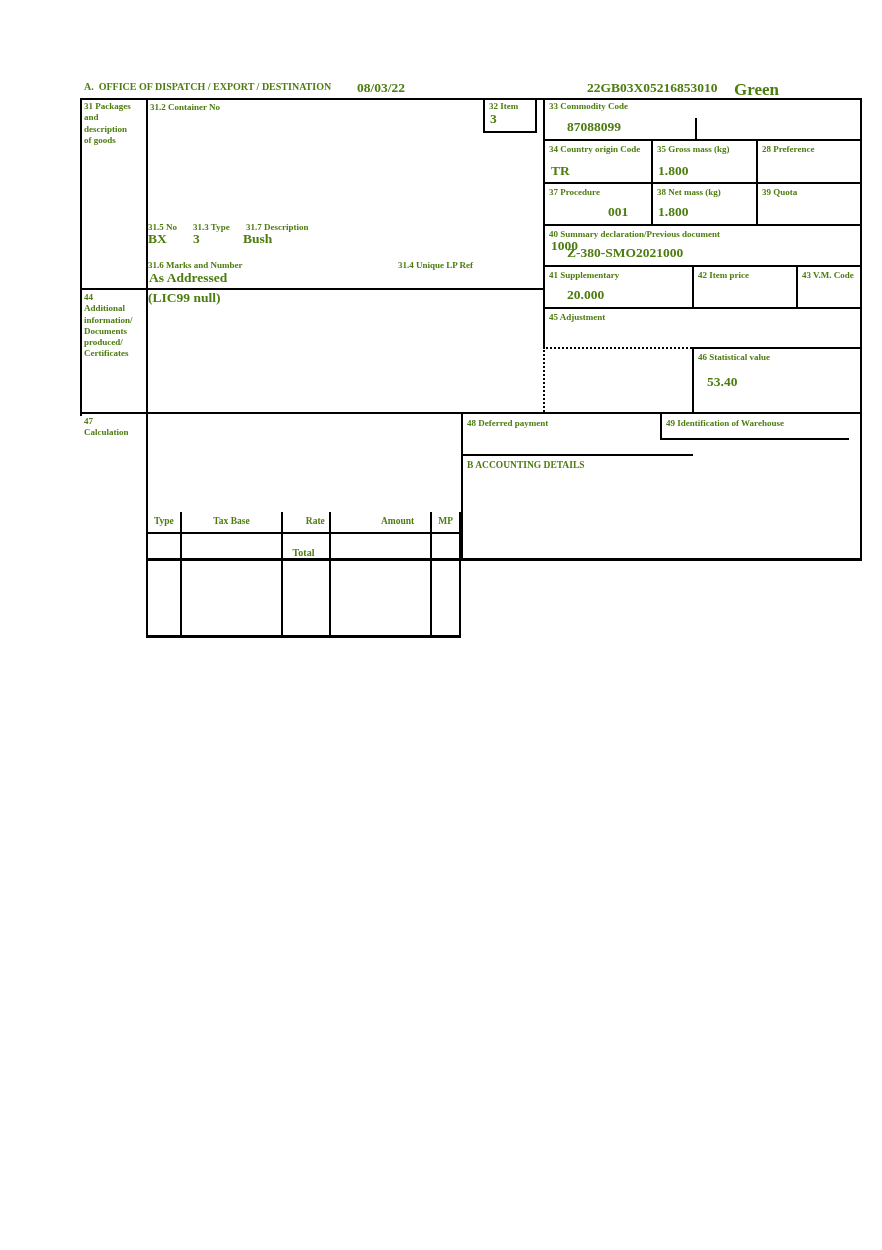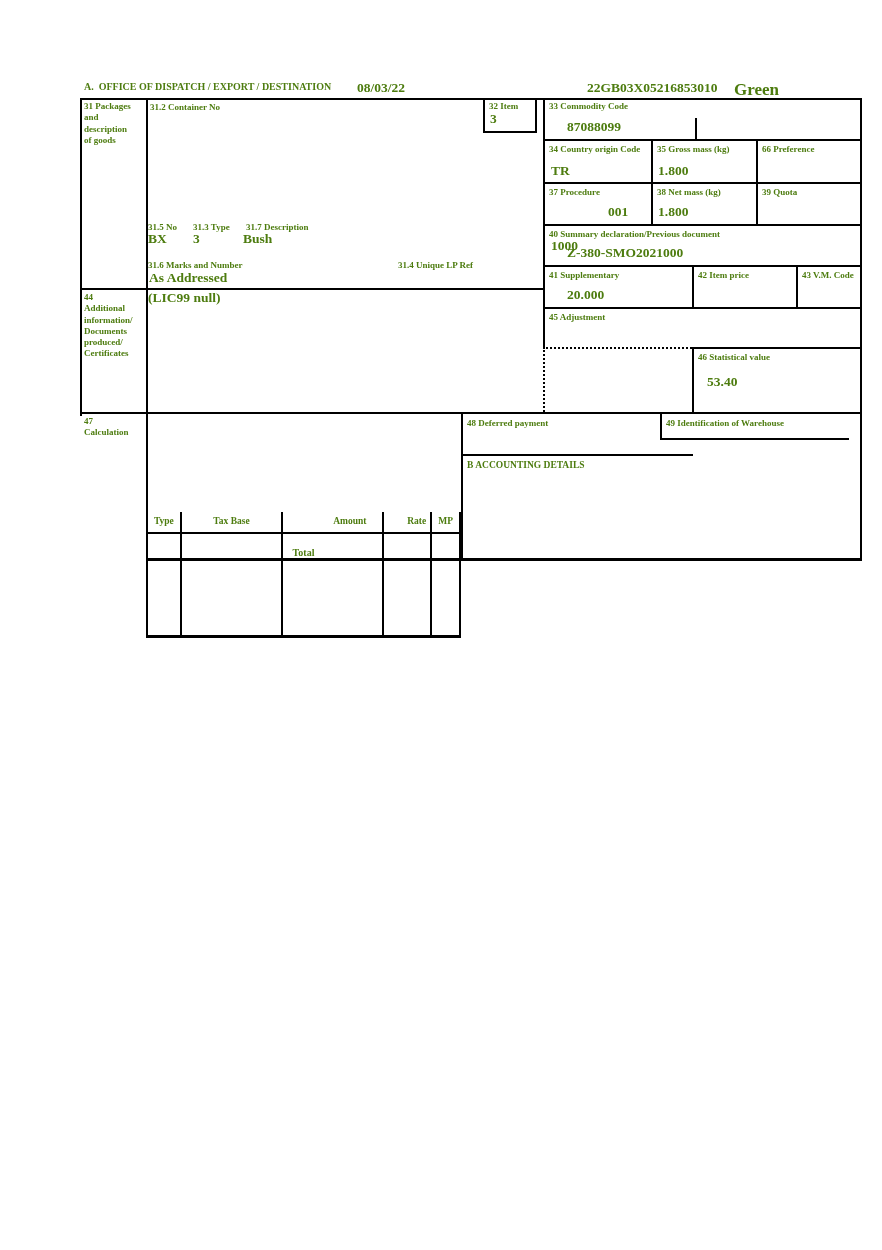--- a/index.html
+++ b/index.html
@@ -92,21 +92,21 @@
 
   <div class="box bl bb" style="left:543px;top:141px;width:108px;height:43px;">
     <span class="lbl" style="left: 4px; top: 3px; position: absolute;">34 Country origin Code</span>
     <span class="val" style="left: 6px; top: 23px; position: absolute;">TR</span>
   </div>
   <div class="box bl bb" style="left:651px;top:141px;width:105px;height:43px;">
     <span class="lbl" style="left: 4px; top: 3px; position: absolute;">35 Gross mass (kg)</span>
     <span class="val" style="left: 5px; top: 23px; position: absolute;">1.800</span>
   </div>
   <div class="box bl bb" style="left:756px;top:141px;width:106px;height:43px;">
-    <span class="lbl" style="left: 4px; top: 3px; position: absolute;">66 Preference</span>
+    <span class="lbl" style="left: 4px; top: 3px; position: absolute;">28 Preference</span>
   </div>
 
   <div class="box bl bb" style="left:543px;top:184px;width:108px;height:42px;">
     <span class="lbl" style="left: 4px; top: 3px; position: absolute;">37 Procedure</span>
     <span class="val" style="left: 6px; top: 21px; position: absolute; margin-top: 34px;">1000</span>
     <span class="val" style="left: 63px; top: 21px; position: absolute;">001</span>
   </div>
   <div class="box bl bb" style="left:651px;top:184px;width:105px;height:42px;">
     <span class="lbl" style="left: 4px; top: 3px; position: absolute;">38 Net mass (kg)</span>
     <span class="val" style="left: 5px; top: 21px; position: absolute;">1.800</span>
@@ -143,26 +143,26 @@
 
   <div id="calc-table">
     <div class="calc-col" style="width:34px;border-left:2px solid #000;">
       <div class="calc-head c-center">Type</div>
       <div class="calc-body"></div>
     </div>
     <div class="calc-col" style="width:102px;border-left:2px solid #000;">
       <div class="calc-head c-center">Tax Base</div>
       <div class="calc-body"></div>
     </div>
+    <div class="calc-col" style="width:48px;border-left:2px solid #000;">
+      <div class="calc-head c-right" style="padding-right:4px;">Rate</div>
+      <div class="calc-body"></div>
+    </div>
     <div class="calc-col" style="width:102px;border-left:2px solid #000;">
       <div class="calc-head c-right" style="padding-right:16px;">Amount</div>
-      <div class="calc-body"></div>
-    </div>
-    <div class="calc-col" style="width:48px;border-left:2px solid #000;">
-      <div class="calc-head c-right" style="padding-right:4px;">Rate</div>
       <div class="calc-body"></div>
     </div>
     <div class="calc-col" style="width:29px;border-left:2px solid #000;">
       <div class="calc-head c-center">MP</div>
       <div class="calc-body"></div>
     </div>
   </div>
 
   <div class="box" style="left:146px;top:538px;width:315px;height:20px;text-align:center;">
     <span style="position:relative;top:4px;font-weight:700;font-size:10px;">Total</span>

